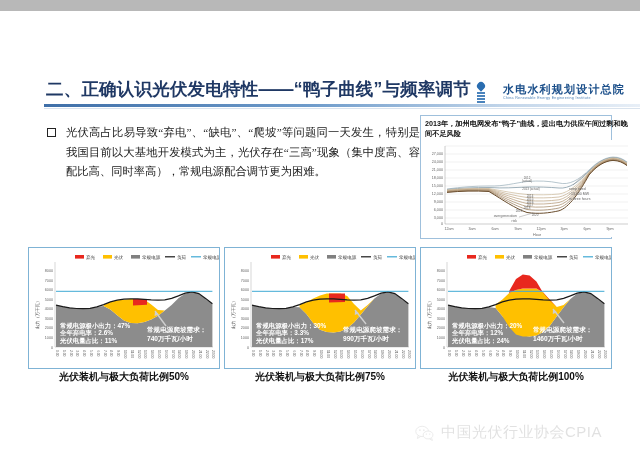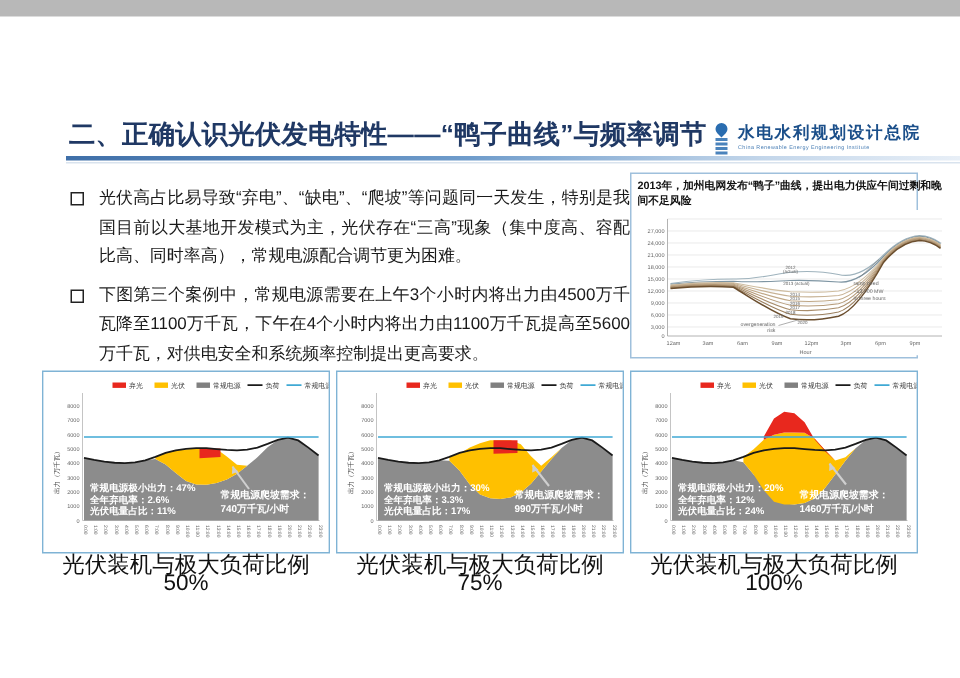--- a/index.html
+++ b/index.html
@@ -43,21 +43,21 @@
     left: 44px; top: 30.5px;
     width: 596px; height: 1px;
     background: #d9e3ee;
   }
 
   
   .logo {
     position: absolute;
     left: 476px; top: 70px;
     display: flex; align-items: center;
-    gap: 5px;
+    gap: 16px;
   }
   .logo-mark { width: 11px; height: 22px; position: relative; }
   .logo-mark .drop {
     position: absolute; left: 1px; top: 1px;
     width: 8px; height: 8px;
     background: #2a6db0;
     border-radius: 50% 50% 50% 0;
     transform: rotate(-45deg);
   }
   .logo-mark .bars { position: absolute; left: 1px; top: 11px; }
@@ -72,20 +72,21 @@
   .logo-en {
     font-size: 3.6px; color: #4a7fb5;
     letter-spacing: .3px; line-height: 6px; white-space: nowrap;
   }
 
   
   .bullets {
     position: absolute;
     left: 44px; top: 112px;
     width: 376px;
+    font-family: Liberation Serif, serif;
   }
   .bullet {
     position: relative;
     padding-left: 22px;
     margin-bottom: 6px;
     font-size: 11.3px;
     line-height: 19.5px;
     color: #1a1a1a;
     text-align: justify;
   }
@@ -130,22 +131,22 @@
   .chart-card.c2 { left: 196px; }
   .chart-card.c3 { left: 392px; width: 192px; }
 
   .chart-card svg { display: block; }
 
   .chart-caption {
     position: absolute;
     top: 124px;
     width: 192px;
     text-align: center;
-    font-size: 15px;
-    font-weight: normal;
+    font-size: 10px;
+    font-weight: bold;
     color: #111;
     line-height: 11.5px;
   }
   .chart-caption.c1 { left: 0px; }
   .chart-caption.c2 { left: 196px; text-align: center; }
   .chart-caption.c3 { left: 392px; text-align: center; }
 
   
   .footer-wm {
     position: absolute;
@@ -190,24 +191,20 @@
     <div>
       <div class="logo-cn">水电水利规划设计总院</div>
       <div class="logo-en">China Renewable Energy Engineering Institute</div>
     </div>
   </div>
 
   <div class="bullets">
     <div class="bullet">
       <span class="sq"></span>
       <span>光伏高占比易导致“弃电”、“缺电”、“爬坡”等问题同一天发生，特别是我国目前以大基地开发模式为主，光伏存在“三高”现象（集中度高、容配比高、同时率高），常规电源配合调节更为困难。</span>
-    </div>
-    <div class="bullet">
-      <span class="sq"></span>
-      <span>下图第三个案例中，常规电源需要在上午3个小时内将出力由4500万千瓦降至1100万千瓦，下午在4个小时内将出力由1100万千瓦提高至5600万千瓦，对供电安全和系统频率控制提出更高要求。</span>
     </div>
   </div>
 
   <div class="duck-panel">
     <div class="duck-caption">2013年，加州电网发布“鸭子”曲线，提出电力供应午间过剩和晚间不足风险</div>
     <svg class="duck-chart" viewBox="0 0 212 97">
       <rect x="0" y="0" width="212" height="97" fill="#ffffff"></rect>
 
       <g stroke="#dcdcdc" stroke-width="0.4">
         <line x1="22" y1="6" x2="205" y2="6"></line>
@@ -527,14 +524,27 @@
       <div>光伏装机与极大负荷比例50%</div>
     </div>
     <div class="chart-caption c2">
       <div>光伏装机与极大负荷比例75%</div>
     </div>
     <div class="chart-caption c3">
       <div>光伏装机与极大负荷比例100%</div>
     </div>
   </div>
 
+  <div class="footer-wm">
+    <svg class="wm-icon" viewBox="0 0 24 20">
+      <ellipse cx="9" cy="8" rx="8" ry="6.5" fill="none" stroke="#c9c9c9" stroke-width="1.1"></ellipse>
+      <path d="M4,13 L3,17 L7,14.5" fill="none" stroke="#c9c9c9" stroke-width="1.1"></path>
+      <circle cx="6.2" cy="6.4" r="1" fill="#c9c9c9"></circle>
+      <circle cx="11.2" cy="6.4" r="1" fill="#c9c9c9"></circle>
+      <ellipse cx="16.5" cy="12.5" rx="6.2" ry="5" fill="#ffffff" stroke="#c9c9c9" stroke-width="1.1"></ellipse>
+      <path d="M21,16.5 L22,19.5 L18.6,17.6" fill="none" stroke="#c9c9c9" stroke-width="1.1"></path>
+      <circle cx="14.4" cy="11.4" r="0.85" fill="#c9c9c9"></circle>
+      <circle cx="18.6" cy="11.4" r="0.85" fill="#c9c9c9"></circle>
+    </svg>
+    <span class="wm-text">中国光伏行业协会CPIA</span>
+  </div>
 
 </div>
 
 </body></html>

